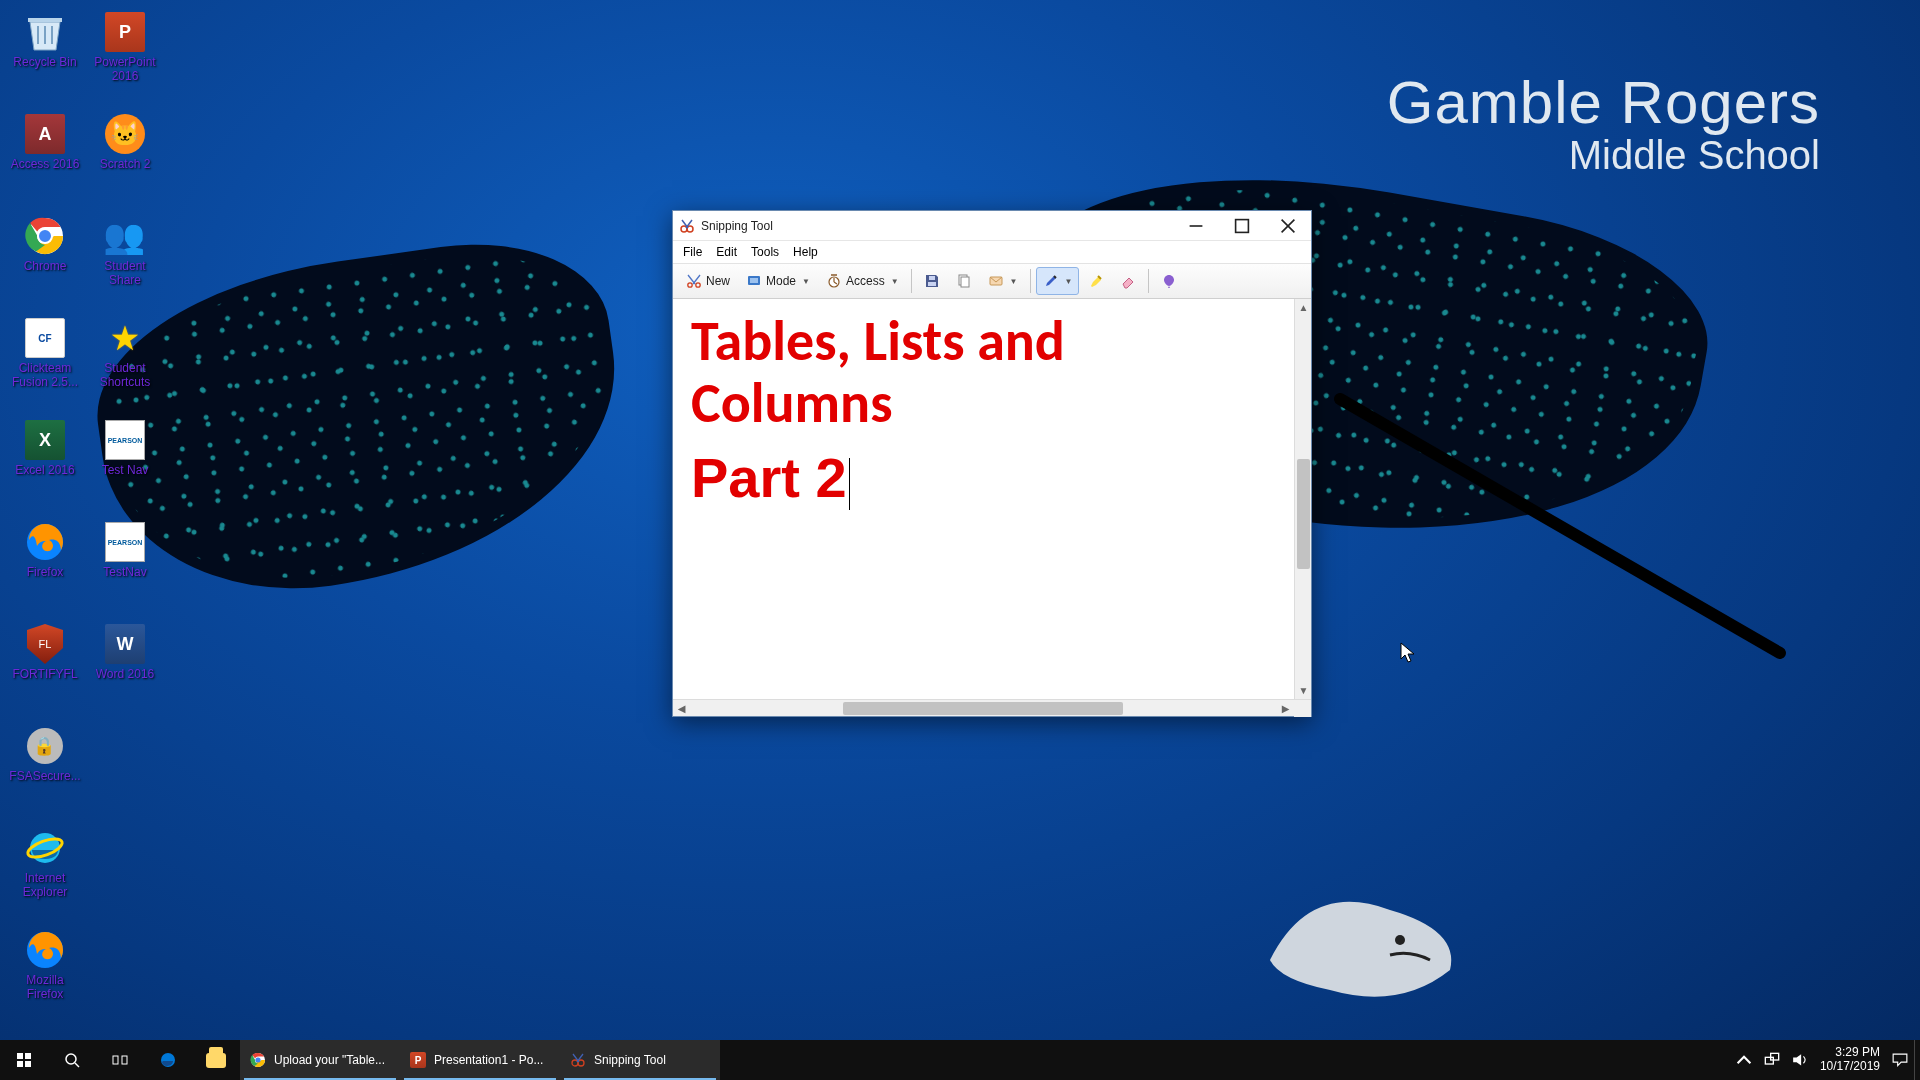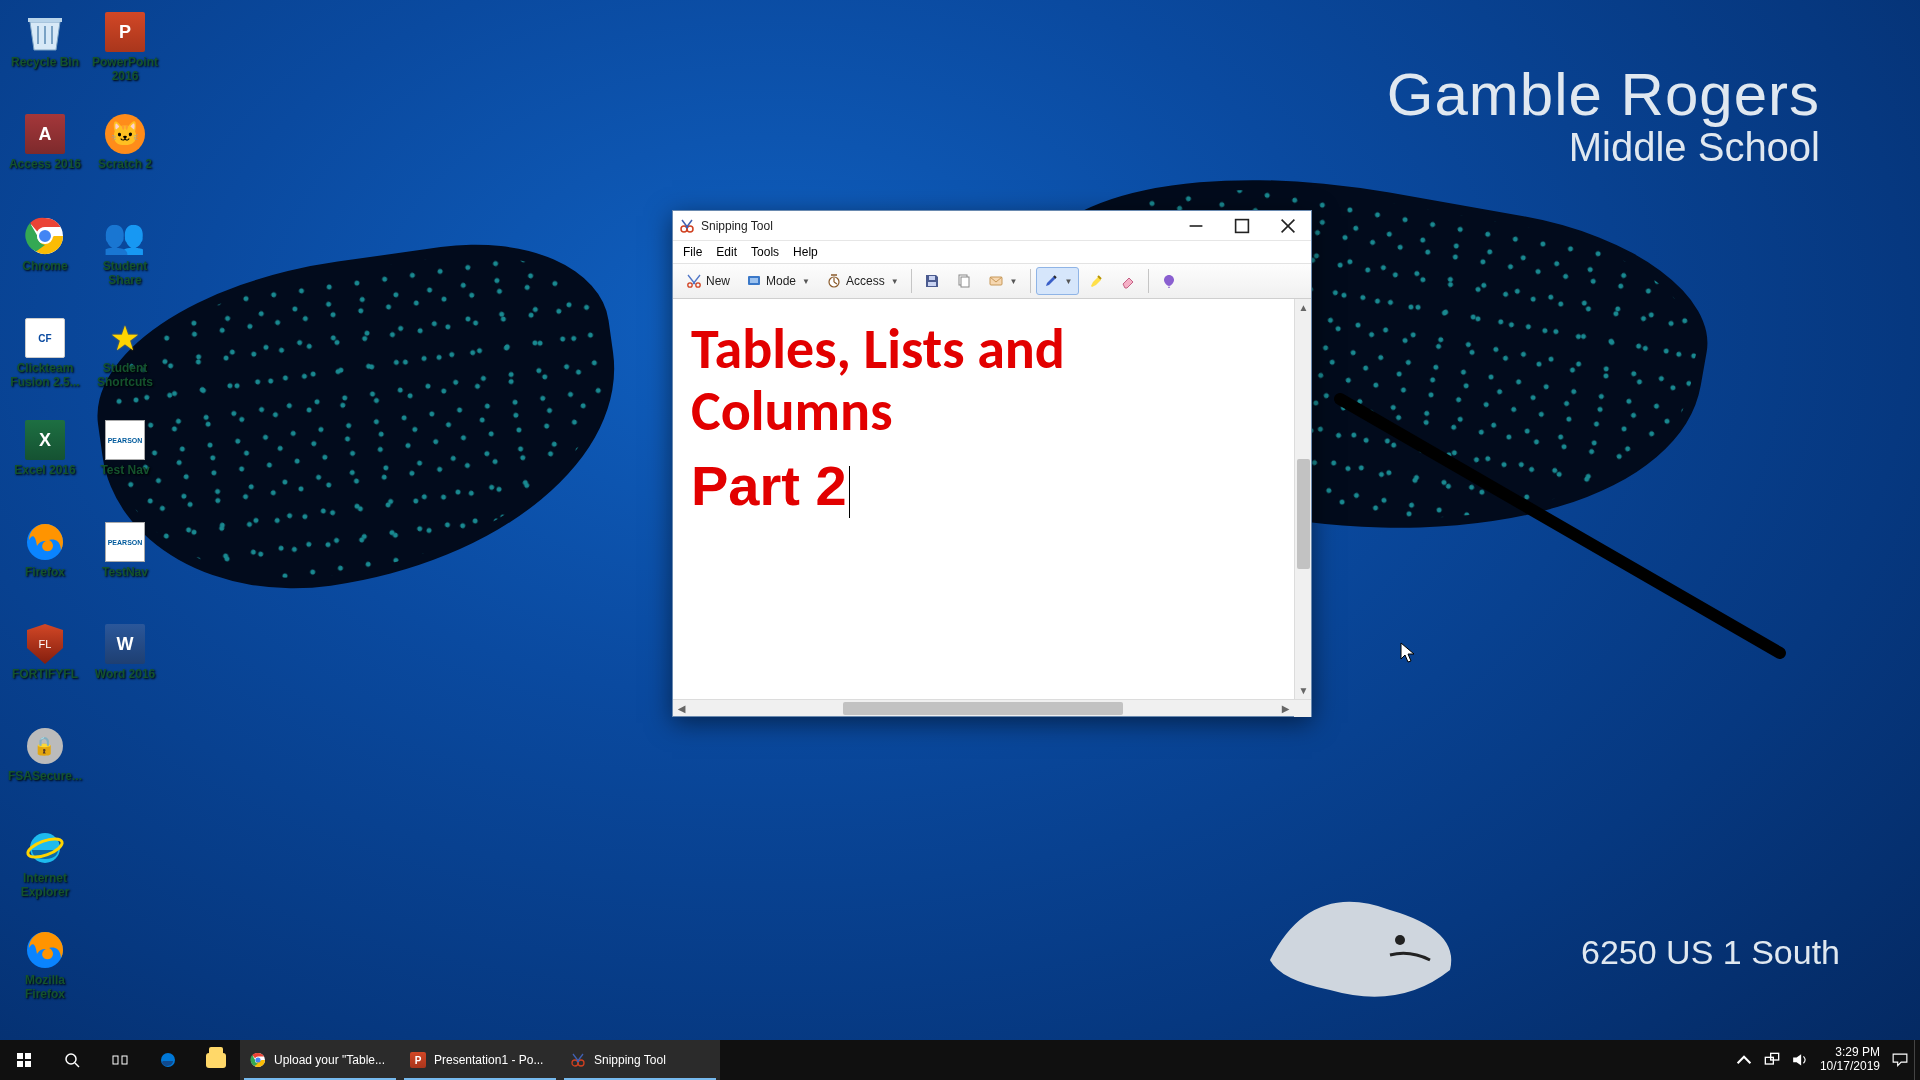--- a/index.html
+++ b/index.html
@@ -49,21 +49,21 @@
   left: 1250px; top: 870px;
   width: 220px; height: 140px;
   z-index: 0;
 }
 .ray-logo svg { width: 100%; height: 100%; }
 
 
 .wallpaper-title {
   position: absolute;
   right: 100px;
-  top: 60px;
+  top: 68px;
   color: #e0e8f0;
   text-align: right;
   font-family: "Segoe UI Light", "Segoe UI", serif;
   z-index: 1;
 }
 .wallpaper-title .line1 { font-size: 60px; font-weight: 300; letter-spacing: 1px; }
 .wallpaper-title .line2 { font-size: 40px; font-weight: 300; margin-top: -4px; }
 .wallpaper-addr {
   position: absolute;
   right: 80px; top: 930px;
@@ -93,28 +93,27 @@
   justify-content: flex-start;
   padding-top: 4px;
   cursor: default;
 }
 .di .ic {
   width: 44px; height: 44px;
   display: flex; align-items: center; justify-content: center;
   font-size: 26px;
 }
 .di .lbl {
-  color: #14532d;
+  color: #6d28d9;
   font-size: 12px;
   text-align: center;
   text-shadow: 1px 1px 2px #000;
   line-height: 1.15;
   margin-top: 2px;
   max-width: 76px;
-  font-weight: bold;
 }
 
 
 .tile { width: 40px; height: 40px; color: #fff; font-weight: bold; display:flex; align-items:center; justify-content:center; font-size:18px; border-radius:2px;}
 .tile.orange{ background: linear-gradient(#d24726,#a9361c); }
 .tile.green { background: linear-gradient(#1d6f42,#155232); }
 .tile.blue  { background: linear-gradient(#2b579a,#1e3f72); }
 .tile.access{ background: linear-gradient(#a4373a,#7d2a2c); }
 .chrome-ic svg, .ff-ic svg, .edge-ic svg, .ie-ic svg { width: 40px; height: 40px; }
 .recycle-ic svg { width: 42px; height: 44px; }
@@ -187,21 +186,21 @@
 .tbtn svg { width:16px; height:16px; }
 
 .canvas-wrap {
   position: relative;
   height: 400px;
   display: flex;
 }
 .canvas {
   flex: 1;
   background: #fff;
-  padding: 20px 18px 6px 18px;
+  padding: 12px 18px 6px 18px;
   overflow: hidden;
   position: relative;
 }
 .canvas .h1 {
   color: #e20000;
   font-family: "Calibri", "Segoe UI", sans-serif;
   font-size: 56px;
   font-weight: 700;
   line-height: 1.1;
   margin-bottom: 6px;
@@ -313,21 +312,20 @@
       <circle cx="150" cy="70" r="5" fill="#222"></circle>
       <path d="M140 85 q20 -5 40 5" stroke="#222" stroke-width="3" fill="none"></path>
     </svg>
 </div>
 
 <div class="wallpaper-title">
   <div class="line1">Gamble Rogers</div>
   <div class="line2">Middle School</div>
 </div>
 <div class="wallpaper-addr">
-  <div>6250 US 1 South</div>
 </div>
 
 <div class="desktop-icons">
 
   <div class="di">
     <span class="ic recycle-ic">
       <svg viewBox="0 0 42 44">
           <path d="M6 12h30l-4 28H10z" fill="#d7e9f7" stroke="#7aa2c4"></path>
           <path d="M4 8h34v4H4z" fill="#b8d4ea"></path>
           <path d="M14 16v18M21 16v18M28 16v18" stroke="#7aa2c4" stroke-width="2"></path>

